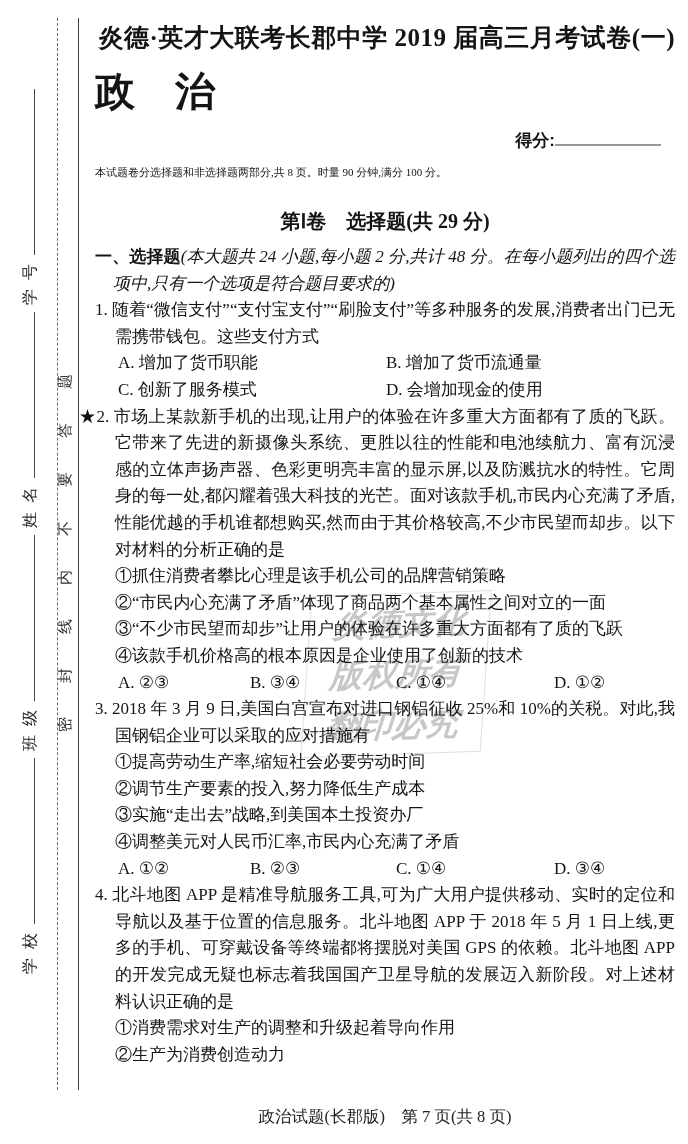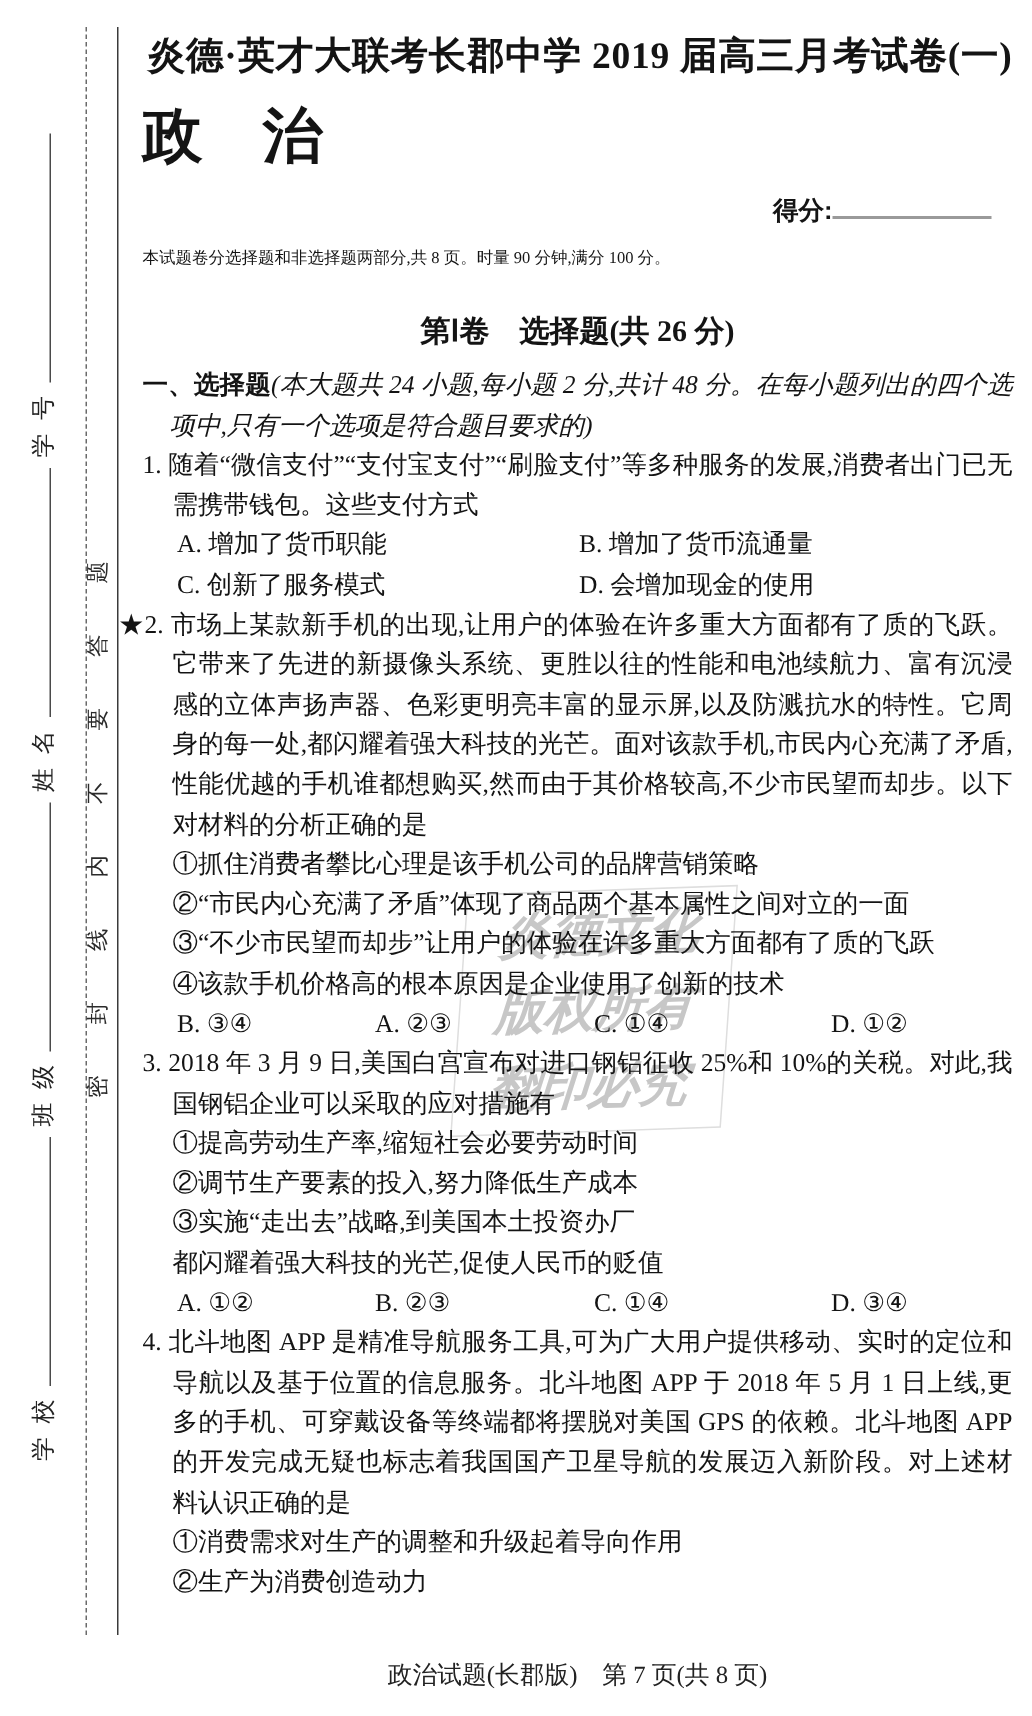--- a/index.html
+++ b/index.html
@@ -97,21 +97,21 @@
   <div class="main">
     <div class="exam-title">炎德·英才大联考长郡中学 2019 届高三月考试卷(一)</div>
     <div class="subject">政　治</div>
 
     <div class="score-row">
       <span>得分:</span><span class="score-line"></span>
     </div>
 
     <p class="note">本试题卷分选择题和非选择题两部分,共 8 页。时量 90 分钟,满分 100 分。</p>
 
-    <div class="section-title">第Ⅰ卷　选择题(共 26 分)</div>
+    <div class="section-title">第Ⅰ卷　选择题(共 29 分)</div>
 
     <p class="instr"><span class="pfx">一、选择题</span><span class="bdy">(本大题共 24 小题,每小题 2 分,共计 48 分。在每小题列出的四个选项中,只有一个选项是符合题目要求的)</span></p>
 
     <div class="q">
       <p class="stem"><span class="qnum">1.</span> <span>随着“微信支付”“支付宝支付”“刷脸支付”等多种服务的发展,消费者出门已无需携带钱包。这些支付方式</span></p>
       <div class="opts opts2">
         <span>A. 增加了货币职能</span>
         <span>B. 增加了货币流通量</span>
       </div>
       <div class="opts opts2">
@@ -120,33 +120,33 @@
       </div>
     </div>
 
     <div class="q starred">
       <p class="stem"><span class="qnum">★2.</span> <span>市场上某款新手机的出现,让用户的体验在许多重大方面都有了质的飞跃。它带来了先进的新摄像头系统、更胜以往的性能和电池续航力、富有沉浸感的立体声扬声器、色彩更明亮丰富的显示屏,以及防溅抗水的特性。它周身的每一处,都闪耀着强大科技的光芒。面对该款手机,市民内心充满了矛盾,性能优越的手机谁都想购买,然而由于其价格较高,不少市民望而却步。以下对材料的分析正确的是</span></p>
       <p class="sub">①抓住消费者攀比心理是该手机公司的品牌营销策略</p>
       <p class="sub">②“市民内心充满了矛盾”体现了商品两个基本属性之间对立的一面</p>
       <p class="sub">③“不少市民望而却步”让用户的体验在许多重大方面都有了质的飞跃</p>
       <p class="sub">④该款手机价格高的根本原因是企业使用了创新的技术</p>
       <div class="opts opts4">
+        <span>A. ②③</span>
         <span>B. ③④</span>
-        <span>A. ②③</span>
         <span>C. ①④</span>
         <span>D. ①②</span>
       </div>
     </div>
 
     <div class="q">
       <p class="stem"><span class="qnum">3.</span> <span>2018 年 3 月 9 日,美国白宫宣布对进口钢铝征收 25%和 10%的关税。对此,我国钢铝企业可以采取的应对措施有</span></p>
       <p class="sub">①提高劳动生产率,缩短社会必要劳动时间</p>
       <p class="sub">②调节生产要素的投入,努力降低生产成本</p>
       <p class="sub">③实施“走出去”战略,到美国本土投资办厂</p>
-      <p class="sub">都闪耀着强大科技的光芒,促使人民币的贬值</p>
+      <p class="sub">④调整美元对人民币汇率,市民内心充满了矛盾</p>
       <div class="opts opts4">
         <span>A. ①②</span>
         <span>B. ②③</span>
         <span>C. ①④</span>
         <span>D. ③④</span>
       </div>
     </div>
 
     <div class="q">
       <p class="stem"><span class="qnum">4.</span> <span>北斗地图 APP 是精准导航服务工具,可为广大用户提供移动、实时的定位和导航以及基于位置的信息服务。北斗地图 APP 于 2018 年 5 月 1 日上线,更多的手机、可穿戴设备等终端都将摆脱对美国 GPS 的依赖。北斗地图 APP 的开发完成无疑也标志着我国国产卫星导航的发展迈入新阶段。对上述材料认识正确的是</span></p>

